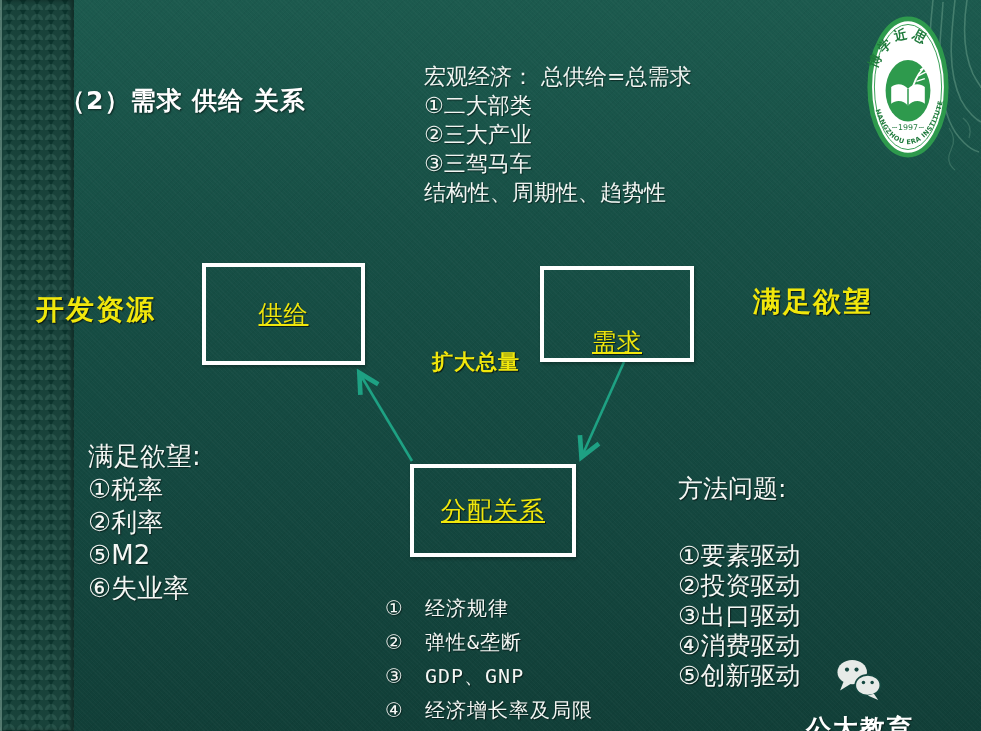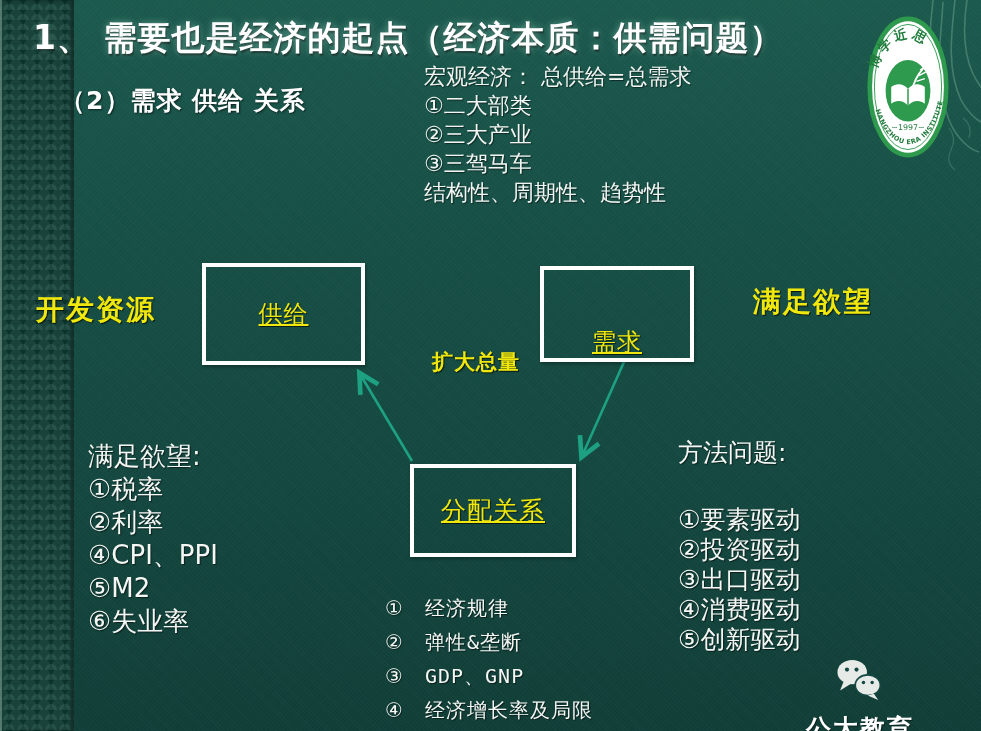--- a/index.html
+++ b/index.html
@@ -61,21 +61,21 @@
     text-shadow:1px 1px 1px rgba(0,0,0,0.7);white-space:nowrap;
   }
   .label-develop{left:36px;top:291px;font-size:28px;letter-spacing:2px;}
   .label-satisfy{left:753px;top:283px;font-size:28px;letter-spacing:2px;}
   .label-expand{left:432px;top:348px;font-size:21px;letter-spacing:1px;}
   .arrows{position:absolute;left:0;top:0;z-index:2;}
   .list{position:absolute;z-index:3;color:#f4f7f4;text-shadow:1px 1px 1px rgba(0,0,0,0.55);}
   .list-indicators{left:88px;top:440px;font-size:26px;}
   .list-indicators .list-line{line-height:33px;}
   .list-methods{left:678px;top:436px;font-size:25px;}
-  .list-methods .list-title{margin-bottom:36px;}
+  .list-methods .list-title{margin-bottom:36px;margin-top:36px;}
   .list-methods .list-line{line-height:30px;}
   .list-notes{left:385px;top:588px;font-size:20px;font-family:"DejaVu Sans Mono","Liberation Mono","DejaVu Sans",sans-serif;}
   .list-notes .list-line{line-height:27px;letter-spacing:1px;margin-top:7px;}
   .logo{position:absolute;left:866px;top:12px;z-index:4;}
   .footer{position:absolute;left:806px;top:658px;z-index:3;display:flex;align-items:center;gap:10px;flex-direction:column;}
   .footer-brand{color:#fff;font-size:25px;font-weight:bold;letter-spacing:2px;text-shadow:1px 1px 1px rgba(0,0,0,0.5);}
 </style>
 </head>
 <body>
 
@@ -113,21 +113,20 @@
     </defs>
     <text font-size="14" font-weight="bold" fill="#1F7A3C" letter-spacing="4" font-family="DejaVu Sans, sans-serif">
       <textPath href="#arcTop" startOffset="8%">博学近思</textPath>
     </text>
     <text x="45" y="126" font-size="8.5" fill="#1F7A3C" text-anchor="middle">~1997~</text>
     <text font-size="7" font-weight="bold" fill="#1F7A3C" letter-spacing="0.5" font-family="DejaVu Sans, sans-serif">
       <textPath href="#arcBottom" startOffset="7%">HANGZHOU ERA INSTITUTE</textPath>
     </text>
   </svg>
 
-  <div class="title">1、 需要也是经济的起点（经济本质：供需问题）</div>
   <div class="subtitle">（2）需求 供给 关系</div>
 
   <div class="macro-block">
       <div class="list-line">宏观经济： 总供给=总需求</div>
       <div class="list-line">①二大部类</div>
       <div class="list-line">②三大产业</div>
       <div class="list-line">③三驾马车</div>
       <div class="list-line">结构性、周期性、趋势性</div>
     </div>
 
@@ -153,21 +152,20 @@
     </defs>
     <line x1="412" y1="461" x2="360" y2="374" stroke="#1EA183" stroke-width="2.6" marker-end="url(#ah)"></line>
     <line x1="624" y1="362" x2="582" y2="456" stroke="#1EA183" stroke-width="2.6" marker-end="url(#ah)"></line>
   </svg>
 
   <div class="list list-indicators">
     <div class="list-title list-line">满足欲望:</div>
     <div>
         <div class="list-line">①税率</div>
         <div class="list-line">②利率</div>
-        <div class="list-line">④CPI、PPI</div>
         <div class="list-line">⑤M2</div>
         <div class="list-line">⑥失业率</div>
       </div>
   </div>
 
   <div class="list list-methods">
     <div class="list-title">方法问题:</div>
     <div>
         <div class="list-line">①要素驱动</div>
         <div class="list-line">②投资驱动</div>

